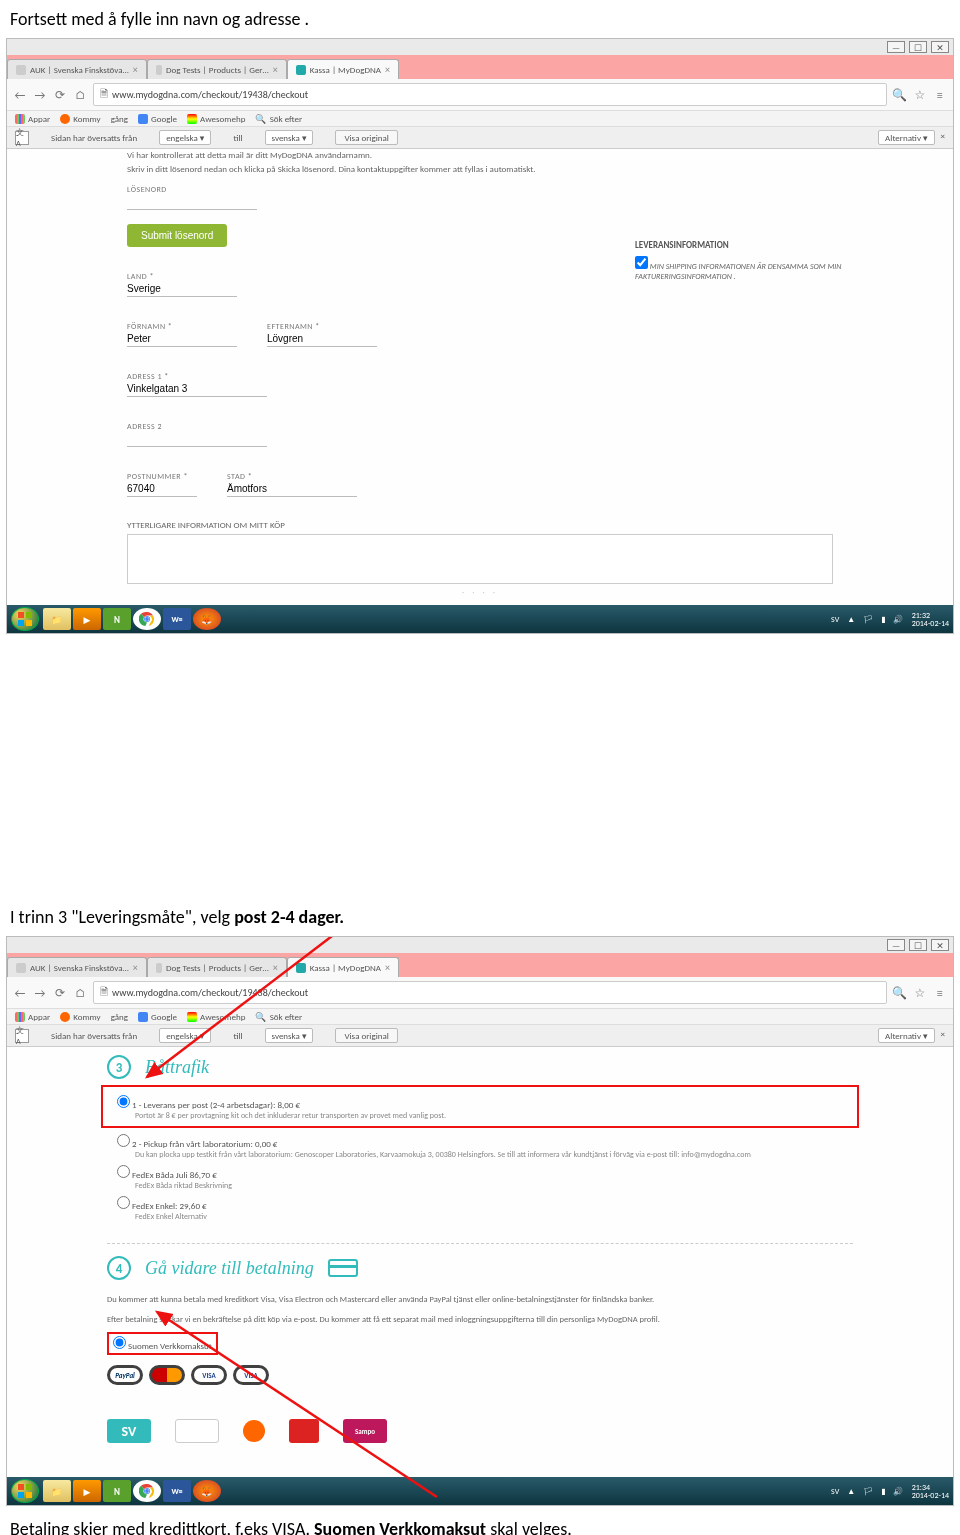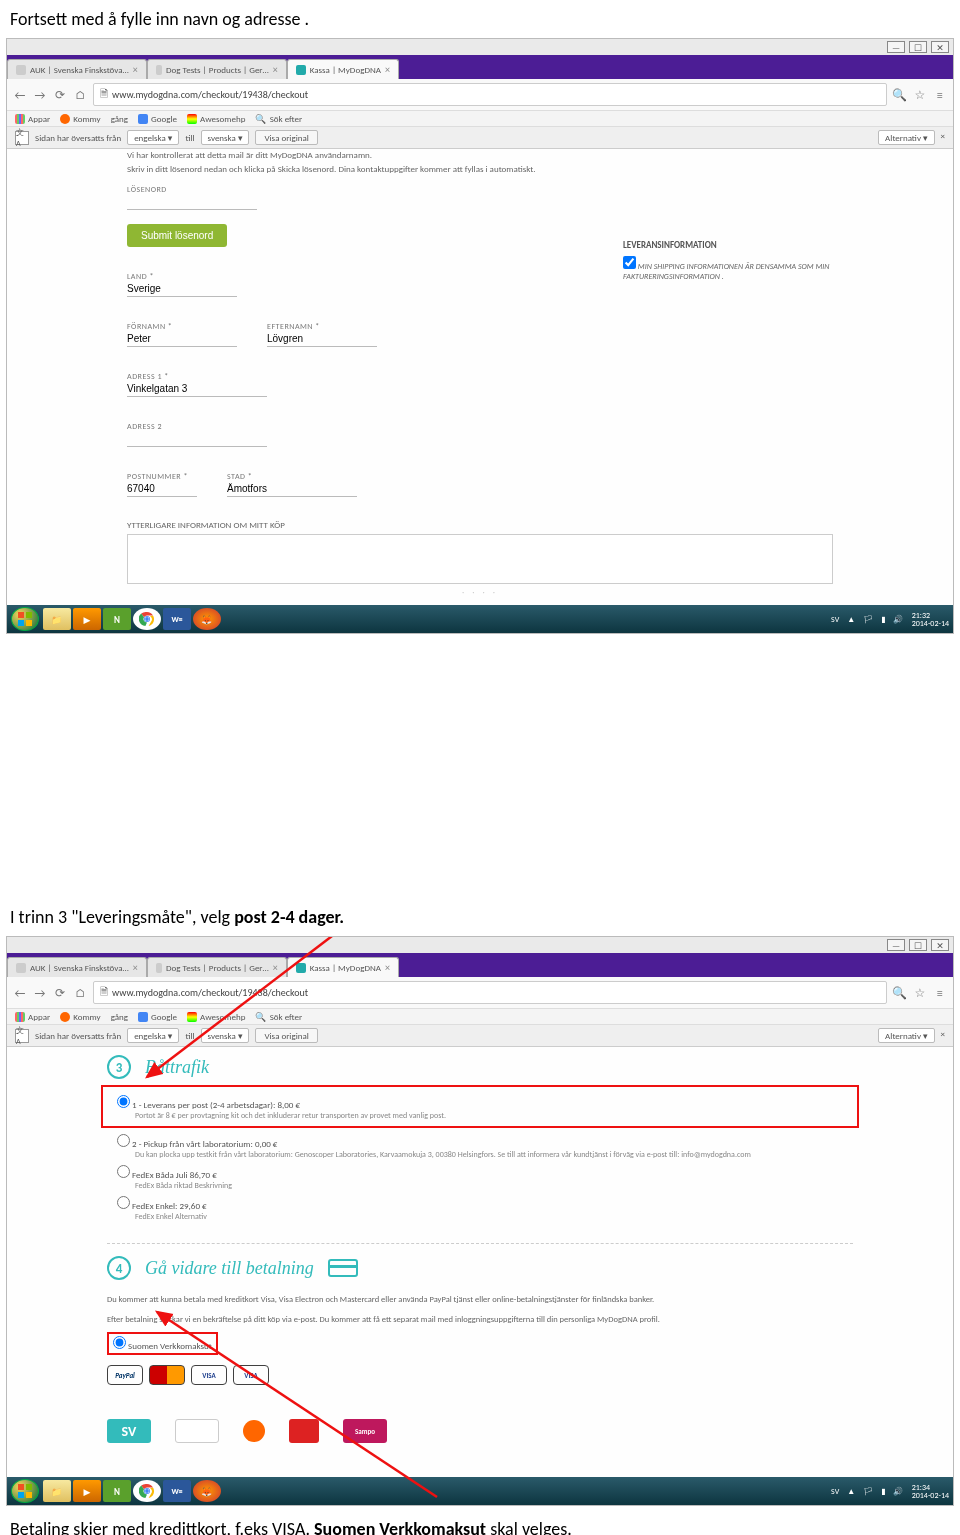--- a/index.html
+++ b/index.html
@@ -4,52 +4,52 @@
 <style>
   * { box-sizing: border-box; margin: 0; padding: 0; }
   body { font-family: Calibri, Arial, sans-serif; background: #fff; width: 960px; }
   .doc-text { font-size: 18px; padding: 8px 10px; color: #000; }
   .bold { font-weight: bold; }
 
   
   .browser { border: 1px solid #bbb; font-size: 10px; color: #555; background: #f9f9f9; margin: 0 6px 4px 6px; }
   .win-controls { display: flex; justify-content: flex-end; gap: 4px; padding: 2px 4px; background: #eaeaea; }
   .win-btn { width: 18px; height: 12px; border: 1px solid #888; background: #f5f5f5; display: flex; align-items: center; justify-content: center; font-size: 9px; }
-  .tabs-row { display: flex; align-items: flex-end; background: #4c1d95; padding-top: 4px; gap: 0; }
+  .tabs-row { display: flex; align-items: flex-end; background: #fca5a5; padding-top: 4px; gap: 0; }
   .tab { display: flex; align-items: center; gap: 4px; padding: 3px 8px; border: 1px solid #aaa; border-bottom: none; border-radius: 3px 3px 0 0; background: #e6e6e6; font-size: 9px; max-width: 140px; white-space: nowrap; overflow: hidden; }
   .tab.active { background: #f9f9f9; }
   .tab-close { color: #888; font-size: 10px; }
   .favicon { width: 10px; height: 10px; border-radius: 2px; display: inline-block; background: #ccc; }
   .favicon.dna { background: #2aa; }
   .addr-row { display: flex; align-items: center; gap: 6px; padding: 4px 6px; background: #f9f9f9; border-bottom: 1px solid #ddd; }
   .nav-icon { width: 14px; height: 14px; display: flex; align-items: center; justify-content: center; color: #777; font-size: 12px; }
   .url-box { flex: 1; display: flex; align-items: center; gap: 4px; border: 1px solid #ccc; border-radius: 2px; padding: 2px 6px; background: #fff; font-size: 10px; color: #444; }
   .bookmarks-row { display: flex; align-items: center; gap: 10px; padding: 2px 8px; background: #f4f4f4; border-bottom: 1px solid #ddd; font-size: 9px; }
   .bm { display: flex; align-items: center; gap: 3px; }
   .bm-ico { width: 10px; height: 10px; border-radius: 2px; background: #888; display: inline-block; }
   .bm-ico.apps { background: repeating-linear-gradient(90deg,#f66 0 2px,#6c6 2px 4px,#66f 4px 6px); }
   .bm-ico.g { background: #4285f4; }
   .bm-ico.aw { background: linear-gradient(#f00,#ff0,#0f0); }
-  .translate-bar { display: flex; align-items: center; gap: 6px; padding: 3px 8px; background: #efefef; border-bottom: 1px solid #ccc; font-size: 9px; }
+  .translate-bar { display: flex; align-items: center; gap: 22px; padding: 3px 8px; background: #efefef; border-bottom: 1px solid #ccc; font-size: 9px; }
   .translate-bar .sel { border: 1px solid #bbb; background: #fff; padding: 1px 6px; border-radius: 2px; }
   .translate-bar .btn { border: 1px solid #bbb; background: #f7f7f7; padding: 1px 8px; border-radius: 2px; }
   .translate-bar .right { margin-left: auto; display: flex; gap: 6px; }
   .translate-icon { width: 14px; height: 14px; border: 1px solid #999; background: #fff; display: flex; align-items: center; justify-content: center; font-size: 8px; }
 
   
   .page1 { background: #fefefe; padding: 0 120px 8px 120px; min-height: 400px; font-size: 9px; color: #555; position: relative; }
   .page1 p.info { font-size: 9px; color: #666; margin-bottom: 3px; }
   .page1 label { font-size: 8px; color: #777; display: block; margin-top: 10px; letter-spacing: 0.5px; }
   .page1 input[type=text], .page1 input[type=password] { border: none; border-bottom: 1px solid #bbb; background: transparent; font-size: 10px; padding: 2px 0; width: 100%; }
   .btn-green { background: #8fb733; color: #fff; border: none; border-radius: 3px; padding: 6px 14px; font-size: 10px; margin-top: 14px; cursor: pointer; }
   .form-row { display: flex; gap: 30px; margin-top: 14px; }
   .form-col { width: 110px; }
   .form-col.wide { width: 140px; }
   .form-col.narrow { width: 70px; }
-  .delivery-box { position: absolute; right: 120px; top: 90px; width: 210px; font-size: 8px; color: #666; }
+  .delivery-box { position: absolute; right: 108px; top: 90px; width: 210px; font-size: 8px; color: #666; }
   .delivery-box h4 { font-size: 9px; color: #555; margin-bottom: 6px; }
   .delivery-box .ck { font-style: italic; }
   .addl-label { font-size: 9px; color: #666; margin-top: 22px; }
   .addl-textarea { width: 100%; height: 50px; border: 1px solid #ccc; margin-top: 4px; resize: none; }
   .resize-grip { text-align: center; color: #ccc; font-size: 9px; letter-spacing: 3px; }
 
   
   .taskbar { height: 28px; background: linear-gradient(#2a5a6a,#0d3540); display: flex; align-items: center; padding: 0 4px; font-size: 9px; color: #fff; }
   .start { width: 28px; height: 24px; border-radius: 50%; background: radial-gradient(circle at 30% 30%, #f9d65c, #0a6b3a); border: 1px solid #0a4; margin-right: 4px; display:flex; align-items:center; justify-content:center; overflow:hidden; }
   .start svg { width:16px; height:16px; }
@@ -69,21 +69,21 @@
   .step-circle { width: 24px; height: 24px; border: 2px solid #3bb; border-radius: 50%; color: #3bb; font-weight: bold; display: flex; align-items: center; justify-content: center; font-size: 13px; }
   .step-title { color: #3bb; font-size: 18px; font-family: Georgia, serif; font-style: italic; }
   .credit-icon { width: 30px; height: 18px; border: 2px solid #3bb; border-radius: 3px; position: relative; }
   .credit-icon::after { content:""; position:absolute; top:4px; left:0; right:0; height:3px; background:#3bb; }
   .ship-opt { padding: 4px 0 2px 10px; font-size: 9px; }
   .ship-opt .desc { font-size: 8px; color: #888; padding-left: 18px; }
   .red-box1 { border: 2px solid #e11; padding: 4px; margin: 2px -6px; }
   .red-box2 { border: 2px solid #e11; padding: 2px 4px; display: inline-block; margin-top: 8px; }
   .dotted { border-top: 1px dashed #ccc; margin: 20px 0 4px 0; }
   .pay-logos { display: flex; gap: 6px; align-items: center; margin-top: 10px; }
-  .logo-box { width: 36px; height: 20px; border: 1px solid #404040; border-radius: 4px; display: flex; align-items: center; justify-content: center; font-size: 7px; font-weight: bold; }
+  .logo-box { width: 36px; height: 20px; border: 3px solid #404040; border-radius: 10px; display: flex; align-items: center; justify-content: center; font-size: 7px; font-weight: bold; }
   .bank-row { display: flex; gap: 24px; align-items: center; margin-top: 28px; padding: 6px 0; }
   .bank-logo { width: 44px; height: 24px; border-radius: 3px; display: flex; align-items: center; justify-content: center; font-size: 7px; font-weight: bold; }
 
   
   .arrow-layer { position: absolute; pointer-events: none; }
 </style>
 </head>
 <body>
 
 <div class="doc-text"><span>Fortsett med å fylle inn navn og adresse .</span></div>

